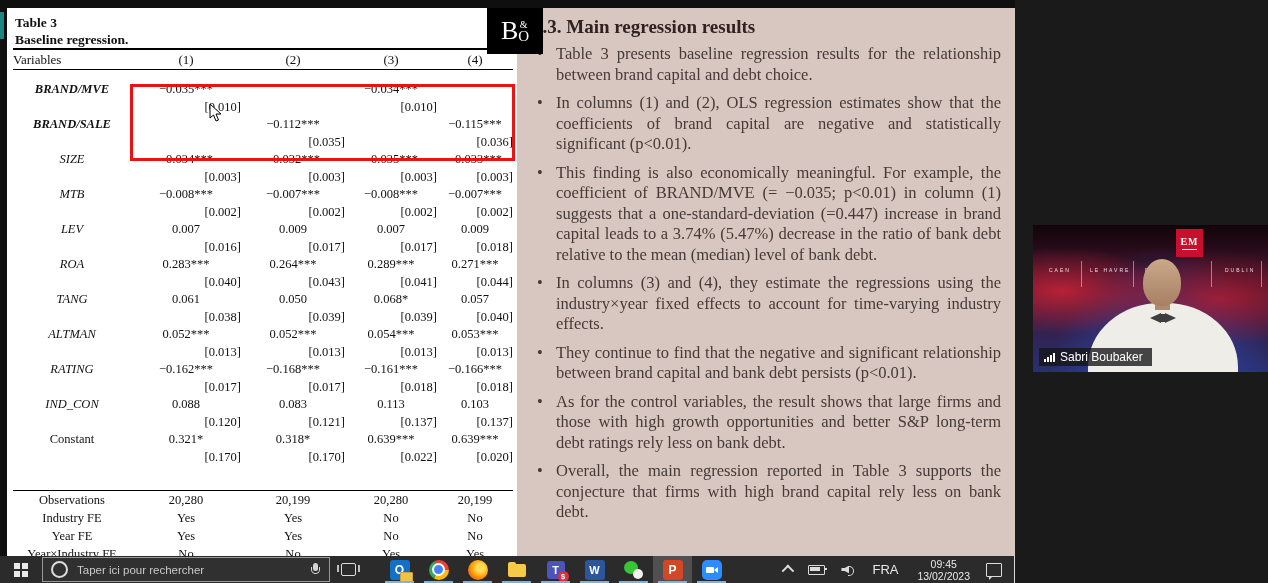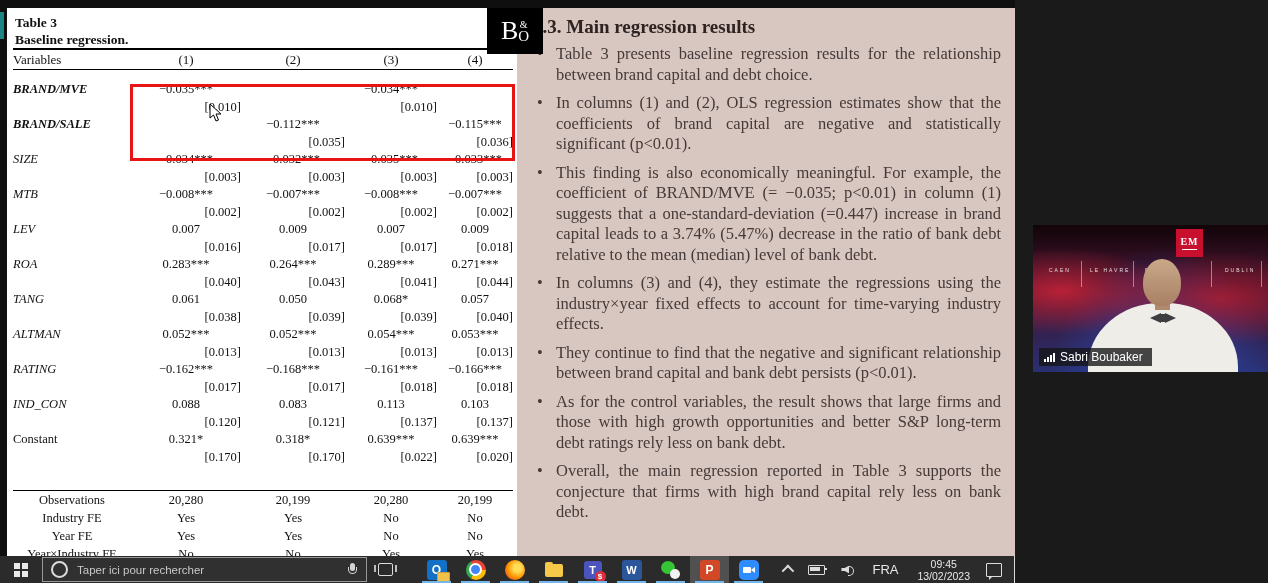--- a/index.html
+++ b/index.html
@@ -19,21 +19,21 @@
   table.reg col.c2{width:104px;} table.reg col.c3{width:92px;} table.reg col.c4{width:76px;}
   table.reg td,table.reg th{padding:0;font-weight:normal;}
   table.reg thead th{border-top:2px solid #000;border-bottom:1px solid #000;height:19px;
                      font-size:13px;}
   table.reg thead th.lab{text-align:left;}
   table.reg thead th.num{text-align:center;}
   .r-sp td{height:11px;}
   .r-sp2 td{height:24px;}
   .r-coef td{height:17px;text-align:center;}
   .r-se td{height:18px;text-align:right;}
-  td.lab{text-align:left;font-style:italic;}
+  td.lab{text-align:center;font-style:italic;}
   tr.em td.lab{font-weight:bold;}
   tr.noital td.lab{font-style:normal;}
   .r-foot td{height:18px;text-align:center;font-size:12.5px;}
   .r-foot td.lab{font-style:normal;}
   tr.rule-top td{border-top:1px solid #000;}
   .redbox{position:absolute;left:123px;top:76px;width:385px;height:77px;
           border:3px solid #e81414;z-index:3;box-sizing:border-box;}
   .cursor{position:absolute;left:202px;top:95px;z-index:5;}
   
   .bo-logo{position:absolute;left:480px;top:0;width:56px;height:46px;background:#000;z-index:4;
@@ -50,21 +50,21 @@
   ul.bullets li{position:relative;padding-left:23px;margin-bottom:8px;
     font-size:16.5px;line-height:20.5px;color:#453a38;text-align:justify;}
   ul.bullets li::before{content:"•";position:absolute;left:4px;top:0;color:#453a38;}
   
   .taskbar{position:absolute;left:0;top:556px;width:1015px;height:27px;background:#2b2b2b;
            z-index:10;display:flex;align-items:center;border-right:1px solid #d9d9d9;box-sizing:border-box;}
   .start-btn{width:42px;height:27px;display:flex;align-items:center;justify-content:center;flex:none;}
   .win-glyph{position:relative;width:14px;height:14px;}
   .win-glyph::before{content:"";position:absolute;left:0;top:0;width:6px;height:6px;background:#e9e9e9;
      box-shadow:8px 0 0 #e9e9e9,0 8px 0 #e9e9e9,8px 8px 0 #e9e9e9;}
-  .searchbox{width:325px;height:25px;background:#303030;border:1px solid #979797;box-sizing:border-box;
+  .searchbox{width:288px;height:25px;background:#303030;border:1px solid #979797;box-sizing:border-box;
              display:flex;align-items:center;flex:none;}
   .cortana-ring{width:13px;height:13px;border:2px solid #dcdcdc;border-radius:50%;margin:0 7px 0 8px;flex:none;}
   .searchbox input{flex:1;background:transparent;border:none;outline:none;color:#cfcfcf;
      font-size:11.5px;font-family:"Liberation Sans",sans-serif;}
   .searchbox input::placeholder{color:#c9c9c9;}
   .mic{position:relative;width:9px;height:14px;margin-right:9px;flex:none;}
   .mic::before{content:"";position:absolute;left:2px;top:0;width:5px;height:8px;border-radius:3px;background:#d4d4d4;}
   .mic::after{content:"";position:absolute;left:0;top:4px;width:7px;height:6px;border:1px solid #d4d4d4;border-top:none;
      border-radius:0 0 5px 5px;}
   .taskview{width:36px;height:27px;display:flex;align-items:center;justify-content:center;flex:none;}

